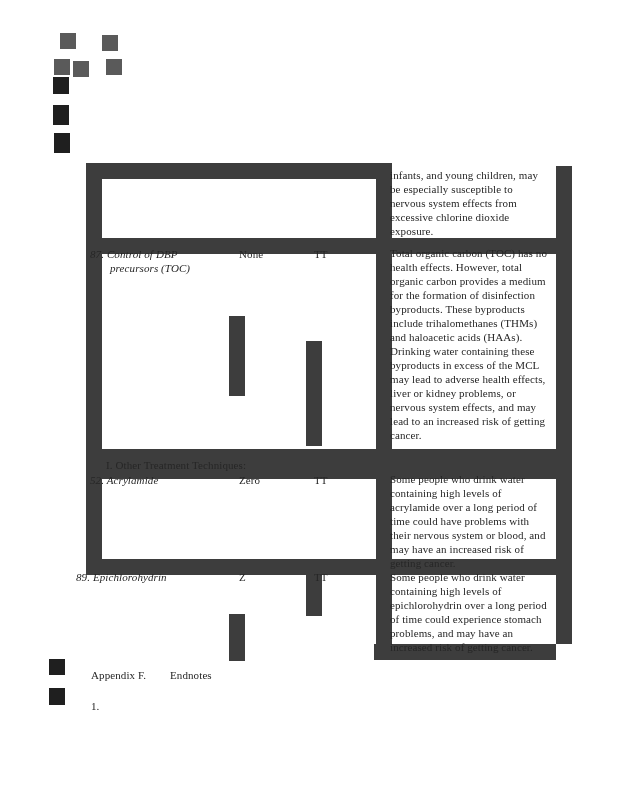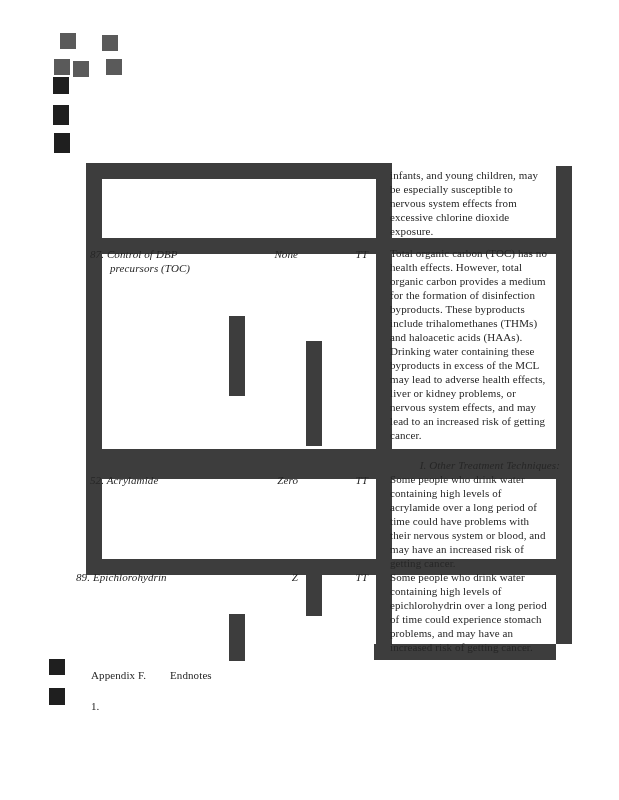--- a/index.html
+++ b/index.html
@@ -14,21 +14,21 @@
     color: #262626;
     overflow: hidden;
   }
   .txt {
     position: absolute;
     font-size: 11px;
     line-height: 14px;
     letter-spacing: 0.1px;
     white-space: normal;
   }
-  .center { text-align: right; font-style: italic; }
+  .center { text-align: left; }
   .hang { padding-left: 20px; text-indent: -20px; font-style: italic; }
   .hline { position: absolute; height: 1px; background: #3d3d3d; }
   .vline { position: absolute; width: 1px; background: #3d3d3d; }
   .vmark { position: absolute; width: 1px; background: #1f1f1f; }
   .speck { position: absolute; background: #5a5a5a; }
 </style>
 </head>
 <body>
 
 <div class="page">

